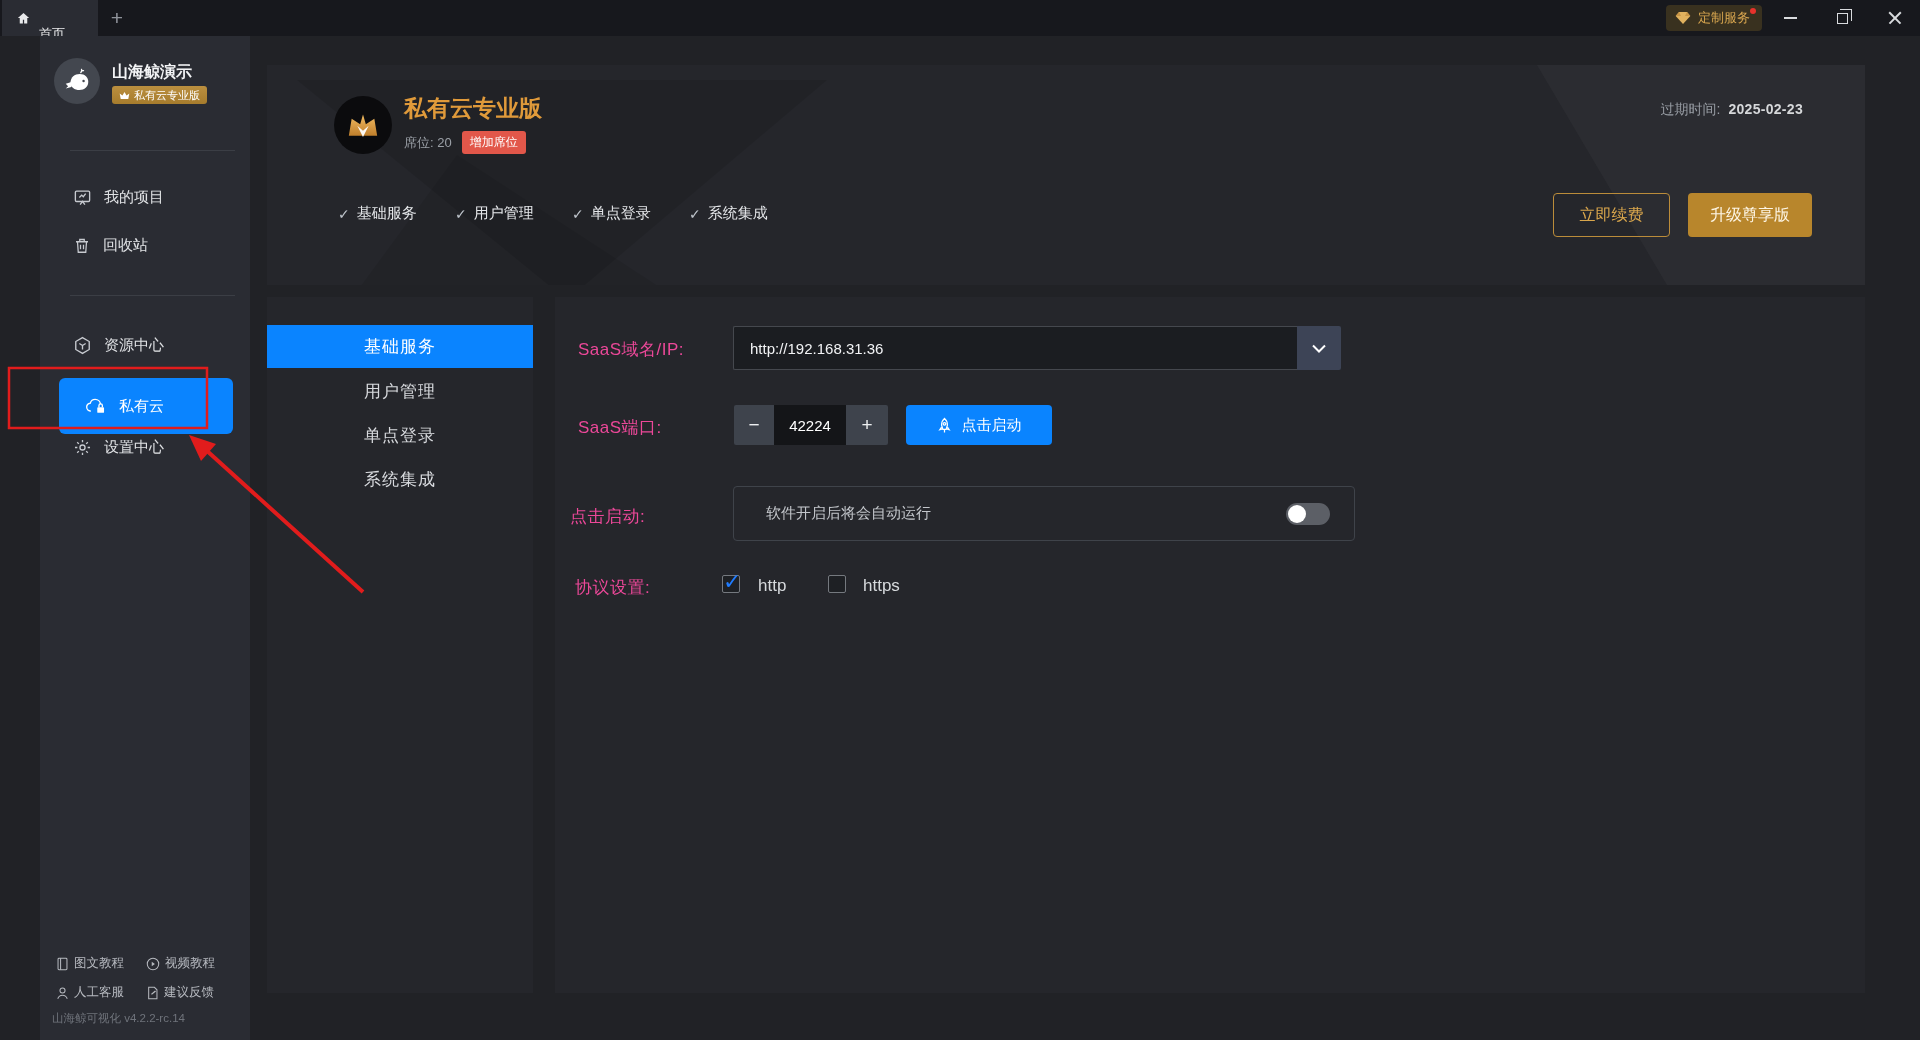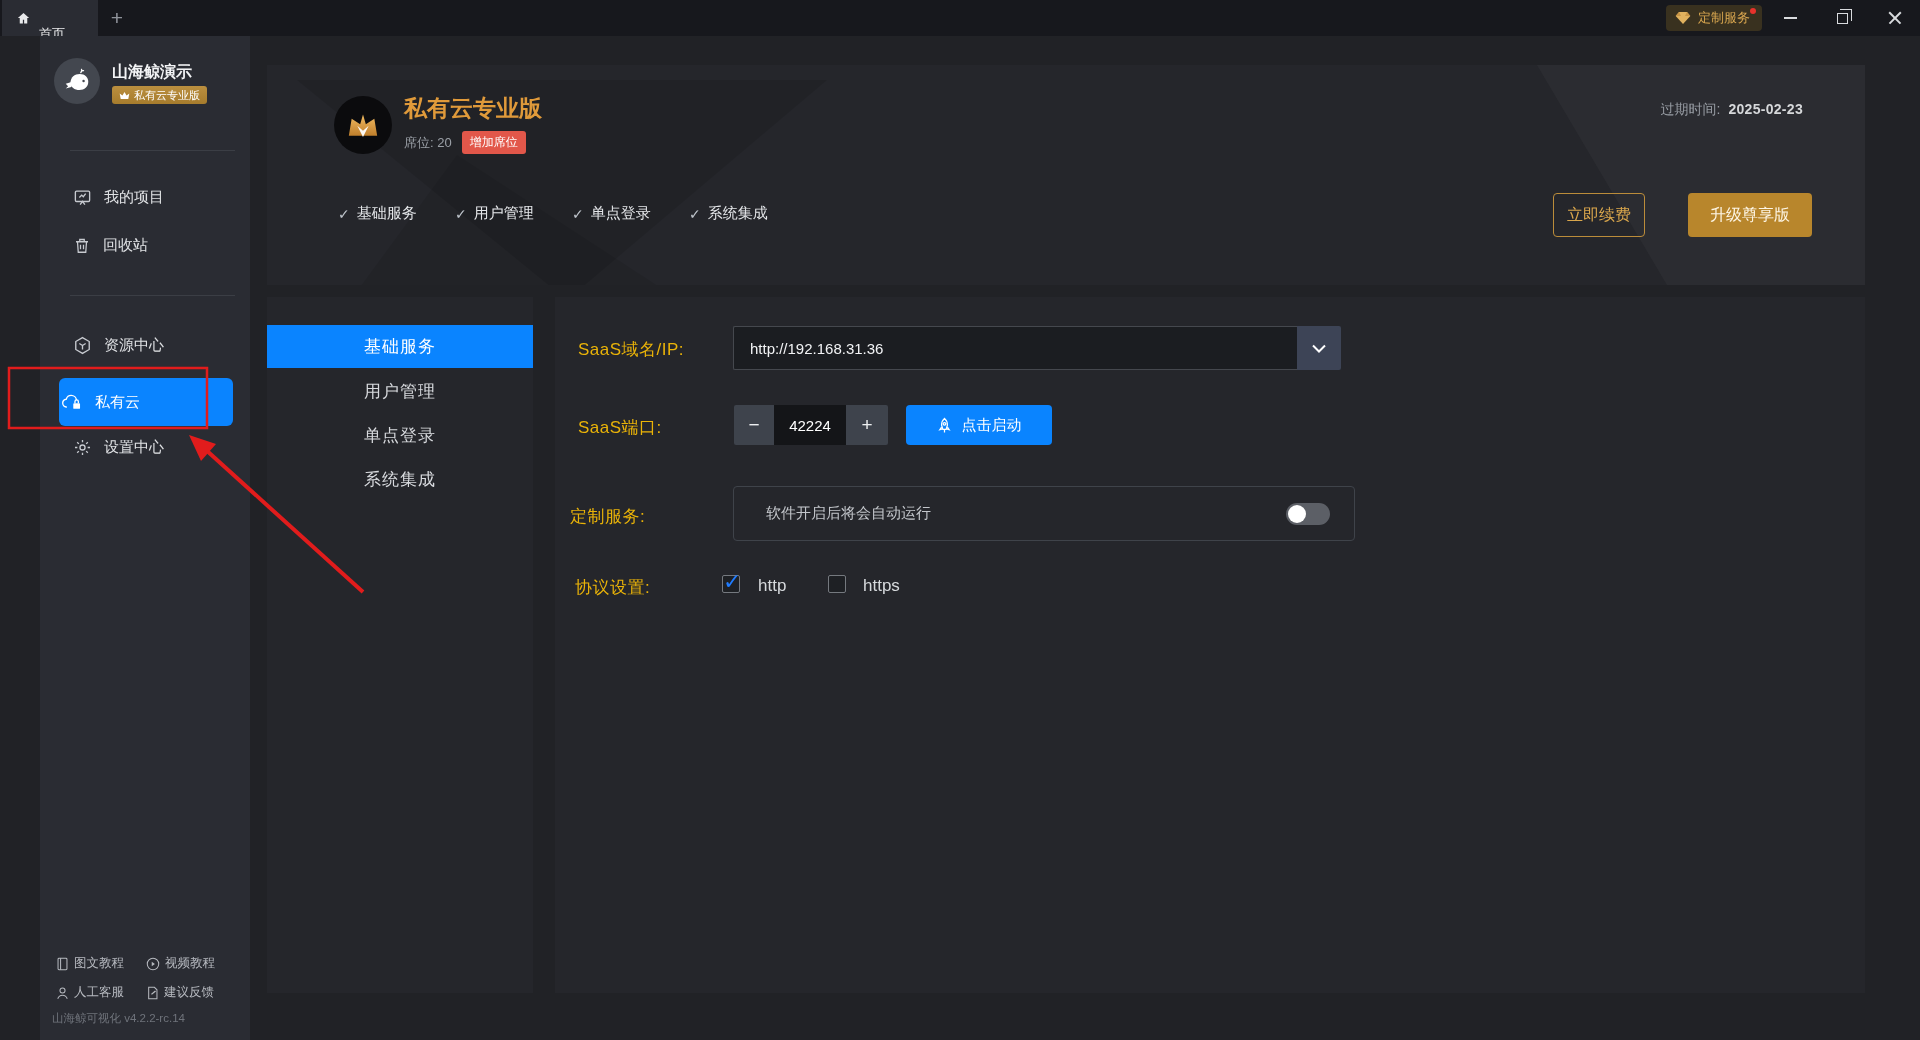--- a/index.html
+++ b/index.html
@@ -35,22 +35,22 @@
   .avatar { position:absolute; left:14px; top:22px; width:46px; height:46px; border-radius:50%;
     background:#43474f; display:flex; align-items:center; justify-content:center; cursor:pointer; }
   .user-name { position:absolute; left:72px; top:26px; font-size:16px; font-weight:bold; color:#f3f4f6; }
   .user-badge { position:absolute; left:72px; top:50px; height:18px; background:linear-gradient(180deg,#bb8f3f,#a67c2d);
     border-radius:3px; display:inline-flex; align-items:center; gap:4px; padding:0 7px; }
   .user-badge span { font-size:11px; color:#fff; }
   .side-divider { position:absolute; left:30px; width:165px; height:1px; background:#3b3e45; }
   .side-item { position:absolute; left:0; width:210px; height:34px; display:flex; align-items:center;
     gap:12px; padding-left:33px; cursor:pointer; }
   .side-item .si-label { font-size:15px; color:#e0e2e5; }
-  .side-item.active { left:19px; width:174px; height:48px; background:#0a84ff; border-radius:6px;
-    padding-left:2px; }
+  .side-item.active { left:19px; width:174px; height:56px; background:#0a84ff; border-radius:6px;
+    padding-left:26px; }
   .side-item.active .si-label { color:#fff; }
   .foot-link { position:absolute; display:flex; align-items:center; gap:5px; cursor:pointer; }
   .foot-link span { font-size:12.5px; color:#b7bac0; }
   .app-version { position:absolute; left:12px; top:975px; font-size:11.5px; color:#6f737b; }
 
   
   .panel { position:absolute; background:#25262b; }
   #header-panel { left:267px; top:65px; width:1598px; height:220px; overflow:hidden; }
   .decor-band { position:absolute; left:0; top:0; width:1598px; height:220px;
     clip-path:polygon(1270px 0, 1598px 0, 1598px 220px, 1400px 220px); background:rgba(255,255,255,.03); }
@@ -64,34 +64,34 @@
   .seats-row { position:absolute; left:137px; top:66px; display:flex; align-items:center; gap:10px; }
   .seats-label { font-size:13px; color:#9ba0a7; }
   .add-seats { background:#e2574a; color:#fff; font-size:12px; padding:3px 8px; border-radius:3px; cursor:pointer; }
   .feature-row { position:absolute; left:71px; top:139px; display:flex; }
   .feature { display:flex; align-items:center; gap:7px; width:117px; }
   .feature .chk { color:#bfc5cc; font-size:14px; }
   .feature .ft-label { font-size:15px; color:#e4e6e9; }
   .expire-row { position:absolute; right:62px; top:36px; display:flex; gap:8px; }
   .expire-label { font-size:14px; color:#989da4; }
   .expire-date { font-size:14px; color:#d6d8da; font-weight:bold; letter-spacing:.3px; }
-  .btn-renew { position:absolute; left:1286px; top:128px; width:92px; height:44px; background:transparent;
+  .btn-renew { position:absolute; left:1286px; top:128px; width:117px; height:44px; background:transparent;
     border:1px solid #bb8c3a; border-radius:4px; color:#d9a64c; font-size:16px; cursor:pointer;
     display:flex; align-items:center; justify-content:center; }
   .btn-upgrade { position:absolute; left:1421px; top:128px; width:124px; height:44px; background:#b8862c;
     border-radius:4px; color:#fdf5e4; font-size:16px; cursor:pointer;
     display:flex; align-items:center; justify-content:center; }
 
   #tab-panel { left:267px; top:297px; width:266px; height:696px; }
   .ctab { position:absolute; left:0; width:266px; height:43px; display:flex; align-items:center;
     justify-content:center; font-size:17px; color:#d8dade; cursor:pointer; letter-spacing:1px; }
   .ctab.active { background:#0a84ff; color:#fff; }
 
   #form-panel { left:555px; top:297px; width:1310px; height:696px; }
-  .f-label { position:absolute; font-size:17px; color:#eab308; letter-spacing:.5px; }
+  .f-label { position:absolute; font-size:17px; color:#ec4899; letter-spacing:.5px; }
   .domain-input { position:absolute; left:178px; top:29px; width:564px; height:44px; background:#1b1d21;
     border:1px solid #45484e; border-right:none; border-radius:2px 0 0 2px; color:#f2f3f5; font-size:15px;
     padding-left:16px; outline:none; font-family:"Liberation Sans","DejaVu Sans",sans-serif; }
   .domain-drop { position:absolute; left:742px; top:29px; width:44px; height:44px; background:#3d4456;
     border-radius:0 2px 2px 0; display:flex; align-items:center; justify-content:center; cursor:pointer; }
   .step-btn { position:absolute; top:108px; height:40px; background:#3e434c; color:#eceef0; font-size:19px;
     display:flex; align-items:center; justify-content:center; cursor:pointer; }
   .step-minus { left:179px; width:40px; border-radius:2px 0 0 2px; }
   .step-plus { left:291px; width:42px; border-radius:0 2px 2px 0; }
   .port-input { position:absolute; left:219px; top:108px; width:72px; height:40px; background:#141518;
@@ -345,21 +345,21 @@
       <span class="icon">
         <svg width="15" height="17" viewBox="0 0 18 20" fill="none" stroke="#fff" stroke-width="1.5">
           <path d="M9 1.5c2.5 2 3.5 5 3.5 8l-1.5 5h-4L5.5 9.5c0-3 1-6 3.5-8z"></path>
           <circle cx="9" cy="8" r="1.6"></circle>
           <path d="M5.5 12l-2 3 3-1M12.5 12l2 3-3-1M9 15v3.5"></path>
         </svg>
       </span>
       <span>点击启动</span>
     </div>
 
-    <div class="f-label" style="left:15px;top:208px">定制服务:</div>
+    <div class="f-label" style="left:15px;top:208px">点击启动:</div>
     <div class="autostart-box">
       <span class="autostart-hint">软件开启后将会自动运行</span>
       <div class="toggle">
         <span class="knob"></span>
       </div>
     </div>
 
     <div class="f-label" style="left:20px;top:279px">协议设置:</div>
     <div class="checkbox" style="left:167px">
       <span class="tick">✓</span>

